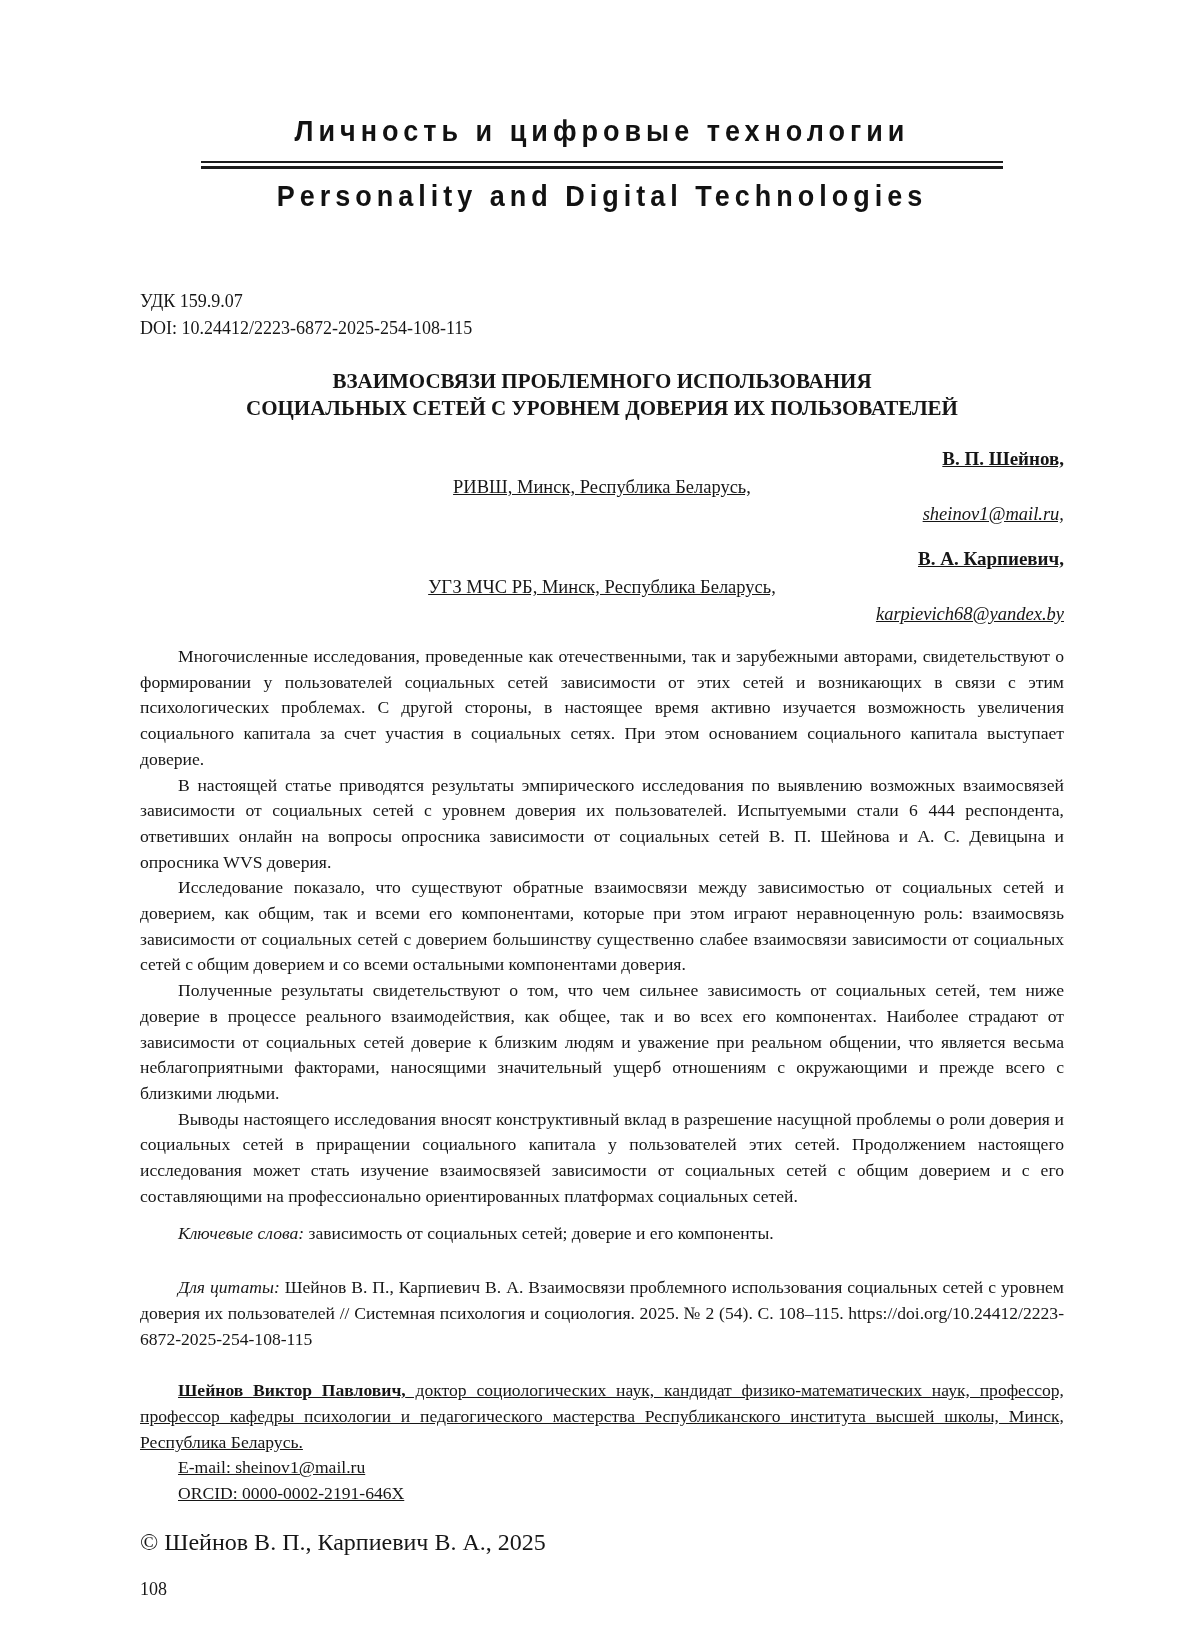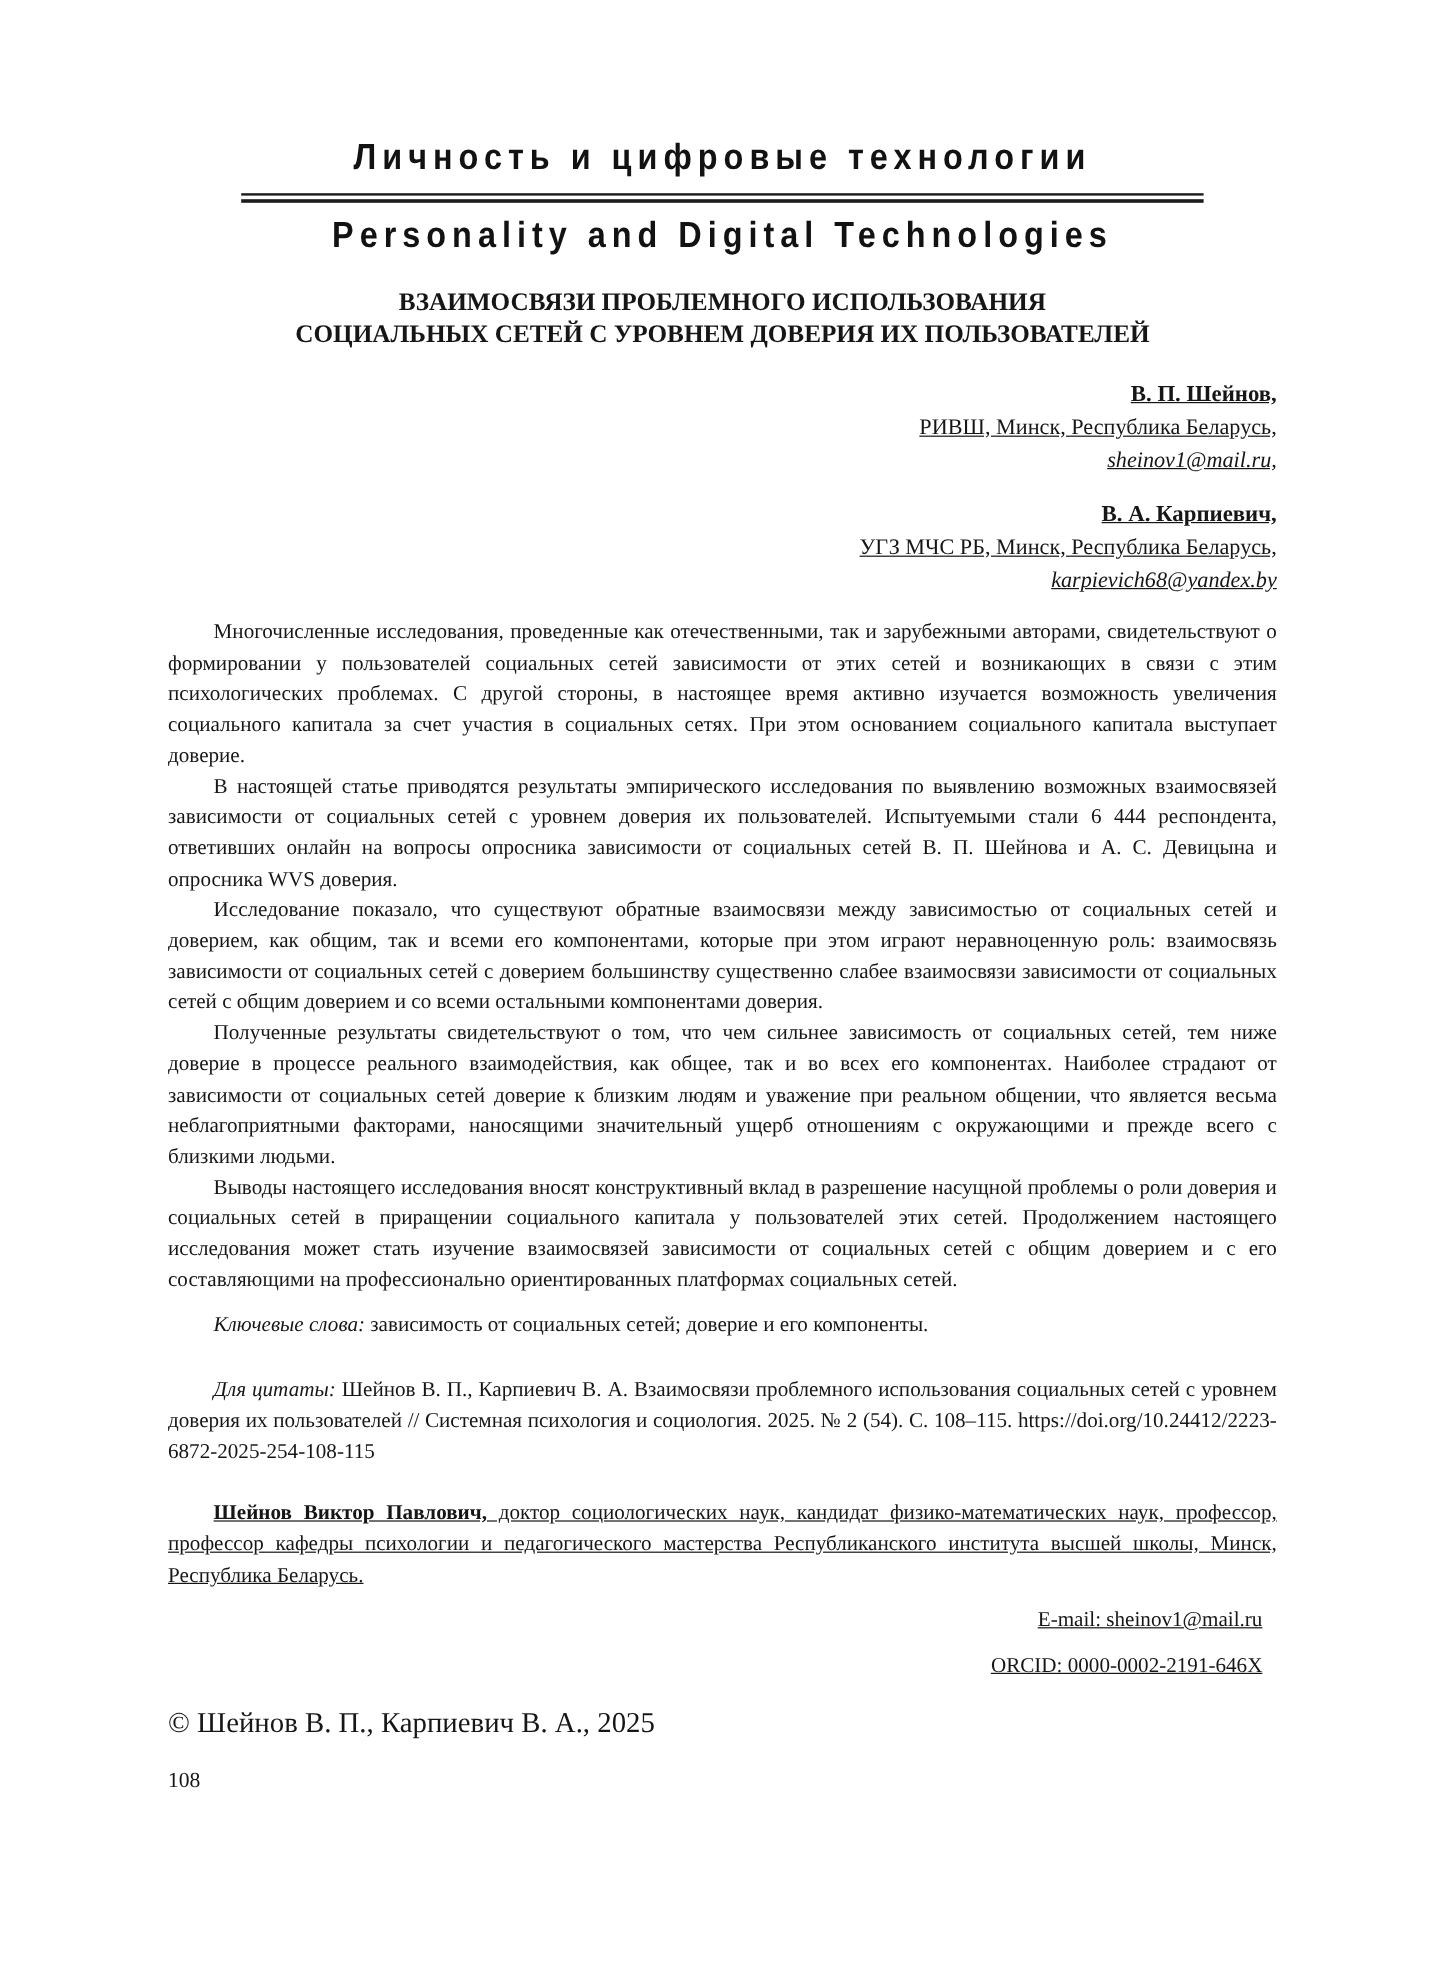--- a/index.html
+++ b/index.html
@@ -70,20 +70,21 @@
   }
   .author-block { margin-bottom: 16px; }
   .author-name {
     font-weight: bold;
     font-size: 19px;
     line-height: 30px;
   }
   .author-affiliation {
     font-size: 18.5px;
     line-height: 27px;
+    text-align: center;
   }
   .author-email {
     font-style: italic;
     font-size: 18.5px;
     line-height: 27px;
   }
 
   
   .abstract {
     margin-top: 16px;
@@ -94,25 +95,25 @@
     line-height: 25.7px;
     text-align: justify;
     text-indent: 38px;
   }
   .keywords { margin-top: 12px; }
   .citation { margin-top: 28px; }
   .bio { margin-top: 26px; text-decoration: underline; }
   .italic { font-style: italic; }
   .bold { font-weight: bold; }
   .plain-line {
-    margin: 12px;
+    margin: 0;
     font-size: 17.6px;
     line-height: 25.7px;
     text-indent: 38px;
-    text-align: right;
+    text-align: left;
   }
   .copyright {
     margin-top: 22px;
     font-size: 24px;
     line-height: 26px;
     text-indent: 0;
     text-align: left;
   }
   .page-number {
     margin-top: 22px;
@@ -123,20 +124,24 @@
 <body>
 
 <div class="page">
 
   <div class="journal-head">
     <span class="head-ru">Личность и цифровые технологии</span>
     <div class="head-rule"></div>
     <span class="head-en">Personality and Digital Technologies</span>
   </div>
 
+  <div class="meta-block">
+    <div>УДК 159.9.07</div>
+    <div>DOI: 10.24412/2223-6872-2025-254-108-115</div>
+  </div>
 
   <div class="article-title">
     <div>ВЗАИМОСВЯЗИ ПРОБЛЕМНОГО ИСПОЛЬЗОВАНИЯ</div>
     <div>СОЦИАЛЬНЫХ СЕТЕЙ С УРОВНЕМ ДОВЕРИЯ ИХ ПОЛЬЗОВАТЕЛЕЙ</div>
   </div>
 
   <div class="authors">
     <div class="author-block">
       <div class="author-name">В. П. Шейнов,</div>
       <div class="author-affiliation">РИВШ, Минск, Республика Беларусь,</div>

